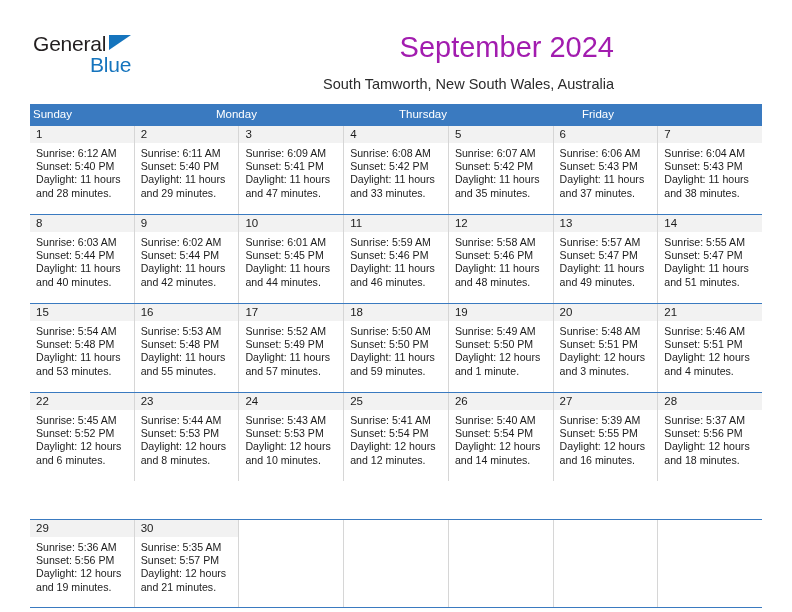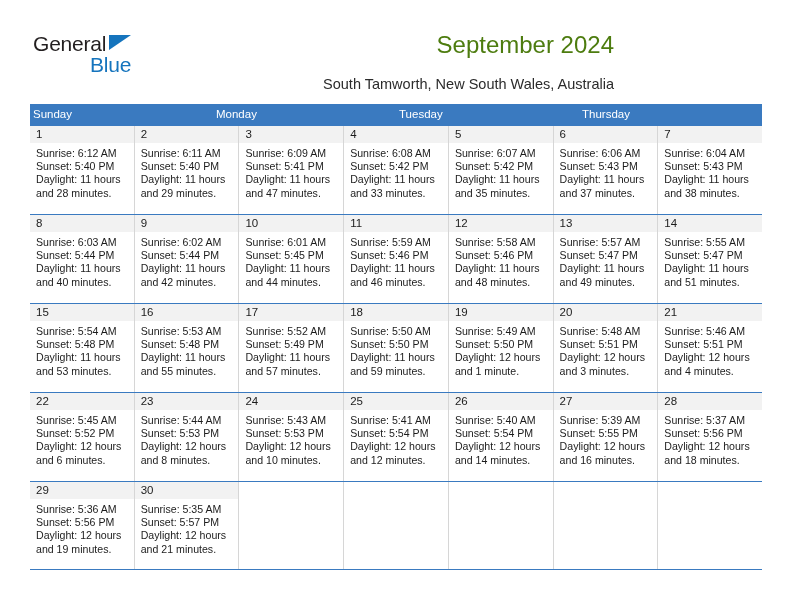--- a/index.html
+++ b/index.html
@@ -61,22 +61,22 @@
     font-size: 21px;
     letter-spacing: -0.2px;
     color: #1574bd;
     line-height: 24px;
   }
 
   .title {
     position: absolute;
     right: 36px;
     top: 31px;
-    font-size: 24px;
-    color: #4d7c0f;
+    font-size: 29px;
+    color: #a21caf;
     text-align: right;
     white-space: nowrap;
   }
   .subtitle {
     position: absolute;
     right: 36px;
     top: 76px;
     font-size: 14.5px;
     color: #2b2b2b;
     text-align: right;
@@ -106,20 +106,21 @@
     overflow: hidden;
   }
   .week {
     display: flex;
     border-top: 1.6px solid #3a7ac0;
     height: 89px;
     box-sizing: border-box;
   }
   .week.last {
     border-bottom: 1.6px solid #3a7ac0;
+    margin-top: 38px;
   }
   .day {
     flex: 1 1 0;
     box-sizing: border-box;
     position: relative;
     border-right: 1px solid #d6d6d6;
     background: #ffffff;
     overflow: hidden;
   }
   .day:last-child {
@@ -160,22 +161,22 @@
       <span class="logo-blue">Blue</span>
     </div>
     <div class="title">September 2024</div>
     <div class="subtitle">South Tamworth, New South Wales, Australia</div>
   </div>
 
   <div class="calendar">
     <div class="weekdays">
         <div class="weekday">Sunday</div>
         <div class="weekday">Monday</div>
-        <div class="weekday">Tuesday</div>
         <div class="weekday">Thursday</div>
+        <div class="weekday">Friday</div>
       </div>
     <div id="weeks-container">
         <div class="week">
           <div class="day">
             <span class="day-num">1</span>
             <div class="day-lines">
               <div class="day-line">Sunrise: 6:12 AM</div>
               <div class="day-line">Sunset: 5:40 PM</div>
               <div class="day-line">Daylight: 11 hours</div>
               <div class="day-line">and 28 minutes.</div>

